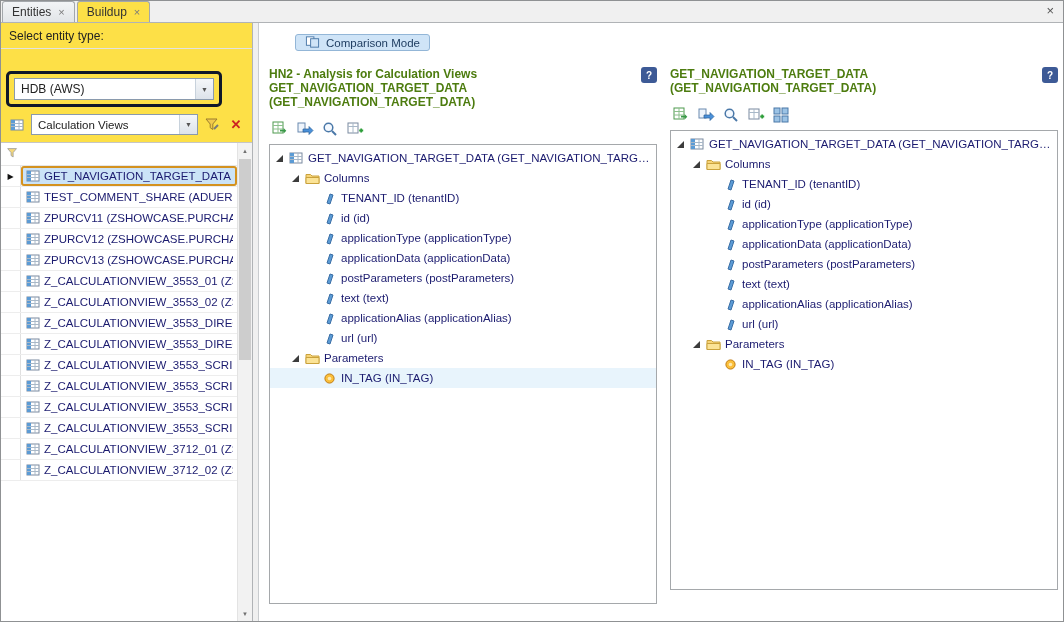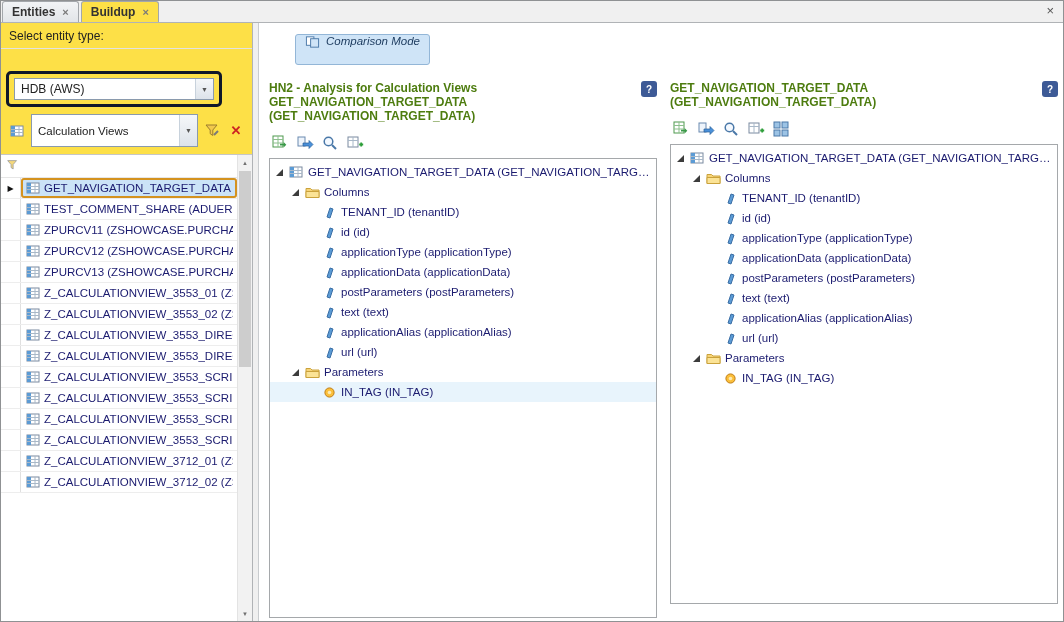--- a/index.html
+++ b/index.html
@@ -1,38 +1,38 @@
 <!DOCTYPE html>
 <html><head>
 <meta charset="utf-8">
 <style>
   * { box-sizing: border-box; margin: 0; padding: 0; }
   body { font-family: "Liberation Sans", sans-serif; background: #fff; }
   .window { width: 1064px; height: 622px; border: 1px solid #8f9193; background: #f0f0f0; position: relative; overflow: hidden; }
 
   
   .tabbar { height: 22px; display: flex; align-items: flex-end; background: #f0f0f0; border-bottom: 1px solid #b0b3b6; padding-left: 1px; position: relative; }
-  .tab { height: 21px; display: flex; align-items: center; gap: 7px; padding: 0 9px; border: 1px solid #a3a7ab; border-bottom: none; border-radius: 3px 3px 0 0; background: linear-gradient(#f2f4f6,#e2e5e8); font-size: 12px; color: #333; margin-right: 2px; cursor: default; font-weight: bold; }
+  .tab { height: 21px; display: flex; align-items: center; gap: 7px; padding: 0 9px; border: 1px solid #a3a7ab; border-bottom: none; border-radius: 3px 3px 0 0; background: linear-gradient(#f2f4f6,#e2e5e8); font-size: 12px; color: #333; margin-right: 2px; cursor: default; }
   .tab.active { background: #fde047; }
   .tab-close { color: #7a7a7a; font-size: 11px; line-height: 1; }
   .window-close { position: absolute; right: 9px; top: 3px; color: #555; font-size: 13px; line-height: 1; cursor: default; }
 
   
   .content { display: flex; height: 598px; }
   .sidebar { width: 252px; background: #fde047; border-right: 1px solid #b0b3b6; display: flex; flex-direction: column; }
   .splitter { width: 6px; background: #f0f0f0; border-right: 1px solid #c9cccf; }
   .main { flex: 1; background: #fff; padding: 11px 8px 12px 10px; overflow: hidden; }
 
   
   .sidebar-header { font-size: 12px; color: #222; padding: 6px 8px 5px; border-bottom: 1px solid #e2e2e2; }
   .entity-type-box { margin: 22px 30px 4px 5px; border: 3px solid #0f172a; border-radius: 5px; padding: 4px 5px; }
   .dropdown { height: 22px; background: #fff; border: 1px solid #8a9aad; display: flex; align-items: center; font-size: 12px; color: #222; padding-left: 6px; overflow: hidden; }
   .dd-btn { width: 18px; align-self: stretch; margin-left: auto; border-left: 1px solid #c8d2dc; background: linear-gradient(#f5f7f9,#dde3ea); display: flex; align-items: center; justify-content: center; font-size: 7px; color: #555; }
   .viewtype-row { display: flex; align-items: center; gap: 4px; padding: 3px 6px 7px 6px; }
-  .viewtype-row .dropdown { flex: 1; height: 33px; font-size: 11.5px; gap: 44px; }
+  .viewtype-row .dropdown { flex: 1; height: 21px; font-size: 11.5px; gap: 44px; }
   .sb-btn { width: 20px; height: 20px; display: flex; align-items: center; justify-content: center; }
   .red-x { color: #c22; font-size: 13px; font-weight: bold; }
 
   .list-area { flex: 1; position: relative; background: #fff; border-top: 1px solid #c6c6c6; overflow: hidden; }
   .list-wrap { margin-right: 15px; height: 100%; overflow: hidden; }
   .filter-row { height: 23px; border-bottom: 1px solid #e6e6e6; display: flex; align-items: center; padding-left: 5px; }
   .lrow { display: flex; height: 21px; align-items: stretch; border-bottom: 1px solid #ededed; background: #fff; }
   .lgutter { width: 20px; flex: none; border-right: 1px solid #e0e0e0; display: flex; align-items: center; justify-content: center; }
   .pointer { visibility: hidden; font-size: 8px; color: #111; }
   .lrow.selected .pointer { visibility: visible; }
@@ -40,21 +40,21 @@
   .lrow.selected .lcontent { background: #cbe3f7; border: 2px solid #d4921f; border-radius: 3px; }
   .ltext { font-size: 11.5px; color: #1b1b6f; white-space: nowrap; overflow: hidden; }
   .licon { flex: none; display: flex; }
 
   .vscroll { position: absolute; top: 0; right: 0; bottom: 0; width: 15px; background: #f2f2f2; border-left: 1px solid #e3e3e3; }
   .vs-btn { height: 15px; display: flex; align-items: center; justify-content: center; font-size: 6px; color: #707070; }
   .vs-btn.down { position: absolute; bottom: 0; left: 0; right: 0; }
   .vs-thumb { position: absolute; left: 1px; right: 1px; top: 16px; height: 42%; background: #cdcdcd; }
 
   
-  .comparison-btn { display: inline-flex; gap: 6px; background: #cfe4f7; border: 1px solid #93b6d7; border-radius: 3px; height: 31px; padding: 0 9px; font-size: 11.5px; color: #1c3a5e; margin-left: 26px; margin-bottom: 16px; cursor: default; font-style: italic; }
+  .comparison-btn { display: inline-flex; align-items: center; gap: 6px; background: #cfe4f7; border: 1px solid #93b6d7; border-radius: 3px; height: 17px; padding: 0 9px; font-size: 11.5px; color: #1c3a5e; margin-left: 26px; margin-bottom: 16px; cursor: default; }
   .panels { display: flex; gap: 13px; }
   .panel { width: 388px; display: flex; flex-direction: column; }
   .panel-header { display: flex; align-items: flex-start; }
   .panel-title { font-size: 12px; font-weight: bold; color: #4d7c0f; line-height: 14px; }
   .help-btn { margin-left: auto; width: 16px; height: 16px; background: #3d5a96; color: #fff; border-radius: 3px; font-size: 10px; font-weight: bold; display: flex; align-items: center; justify-content: center; cursor: default; }
   .panel-toolbar { display: flex; gap: 7px; margin: 11px 0 6px 2px; }
   .tb-icon { width: 18px; height: 18px; display: flex; align-items: center; justify-content: center; }
 
   .treebox { border: 1px solid #a5a8ab; background: #fff; height: 460px; padding-top: 3px; overflow: hidden; }
   .trow { height: 20px; display: flex; align-items: center; gap: 4px; font-size: 11.5px; color: #1b1b6f; white-space: nowrap; overflow: hidden; padding-right: 4px; min-width: 0; }

